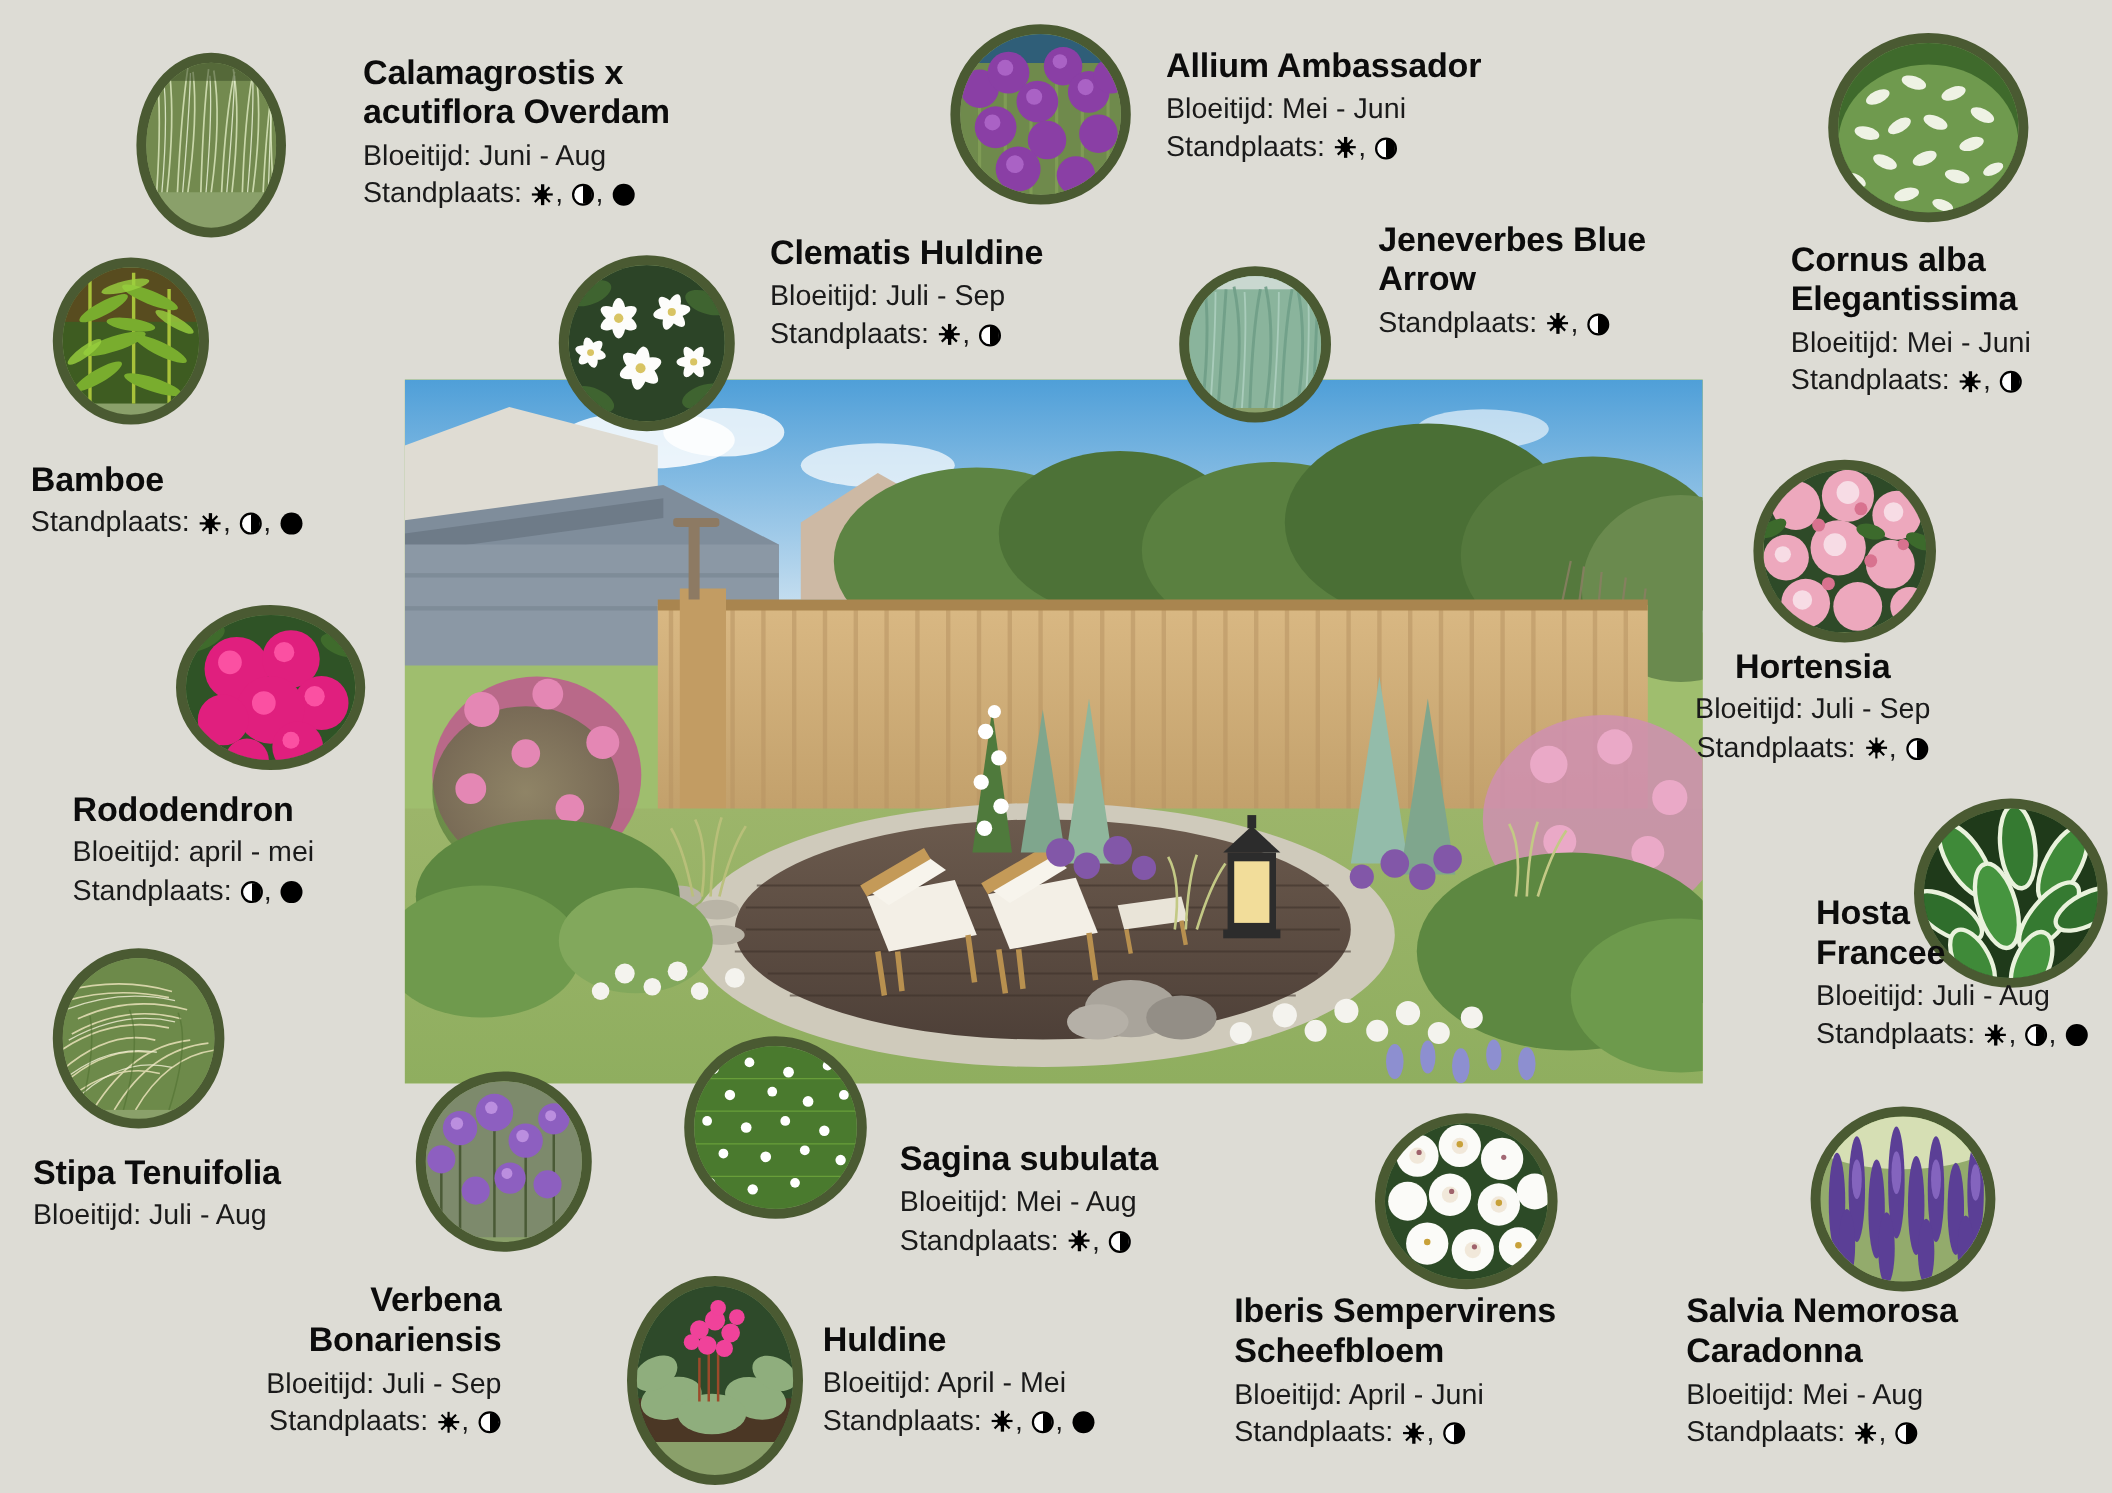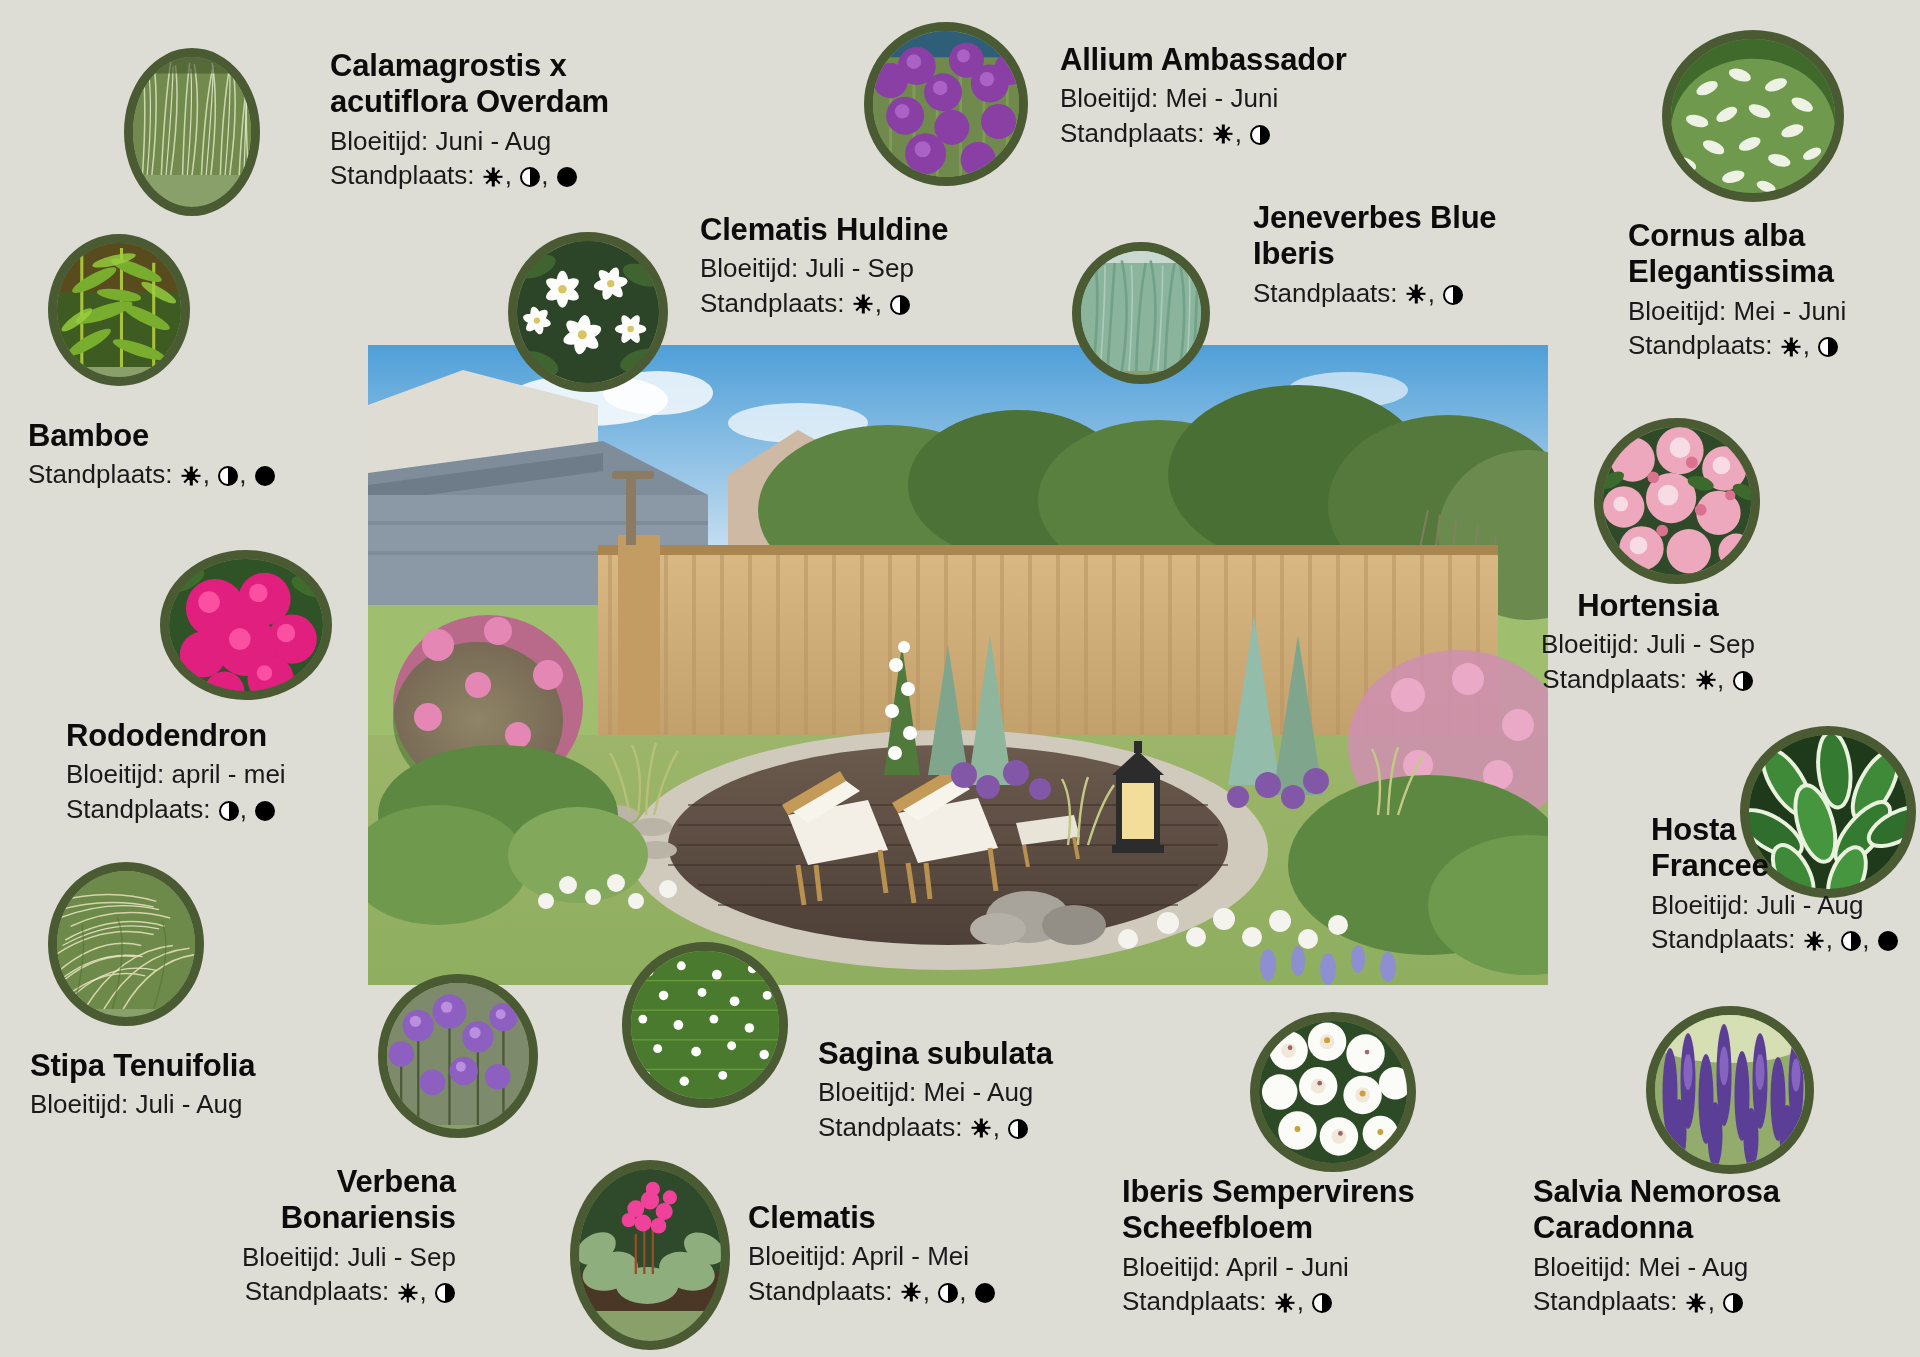--- a/index.html
+++ b/index.html
@@ -762,21 +762,21 @@
     <div class="pline">
       <span>Standplaats:</span>
       <span class="icons">
         <span class="ic ic-sun"><i></i><b style="transform:translate(-50%,-50%) rotate(0deg)"></b><b style="transform:translate(-50%,-50%) rotate(45deg)"></b><b style="transform:translate(-50%,-50%) rotate(90deg)"></b><b style="transform:translate(-50%,-50%) rotate(135deg)"></b></span><span>,</span>
         <span class="ic ic-half"></span>
       </span>
     </div>
   </div>
 
   <div class="entry" style="left:748px;top:1200px;">
-    <div class="pname">Clematis</div>
+    <div class="pname">Huldine</div>
     <div class="pline"><span>Bloeitijd: April - Mei</span></div>
     <div class="pline">
       <span>Standplaats:</span>
       <span class="icons">
         <span class="ic ic-sun"><i></i><b style="transform:translate(-50%,-50%) rotate(0deg)"></b><b style="transform:translate(-50%,-50%) rotate(45deg)"></b><b style="transform:translate(-50%,-50%) rotate(90deg)"></b><b style="transform:translate(-50%,-50%) rotate(135deg)"></b></span><span>,</span>
         <span class="ic ic-half"></span><span>,</span>
         <span class="ic ic-full"></span>
       </span>
     </div>
   </div>
@@ -812,21 +812,21 @@
       <span>Standplaats:</span>
       <span class="icons">
         <span class="ic ic-sun"><i></i><b style="transform:translate(-50%,-50%) rotate(0deg)"></b><b style="transform:translate(-50%,-50%) rotate(45deg)"></b><b style="transform:translate(-50%,-50%) rotate(90deg)"></b><b style="transform:translate(-50%,-50%) rotate(135deg)"></b></span><span>,</span>
         <span class="ic ic-half"></span>
       </span>
     </div>
   </div>
 
   <div class="entry" style="left:1253px;top:200px;">
     <div class="pname">Jeneverbes Blue
-Iberis</div>
+Arrow</div>
     <div class="pline">
       <span>Standplaats:</span>
       <span class="icons">
         <span class="ic ic-sun"><i></i><b style="transform:translate(-50%,-50%) rotate(0deg)"></b><b style="transform:translate(-50%,-50%) rotate(45deg)"></b><b style="transform:translate(-50%,-50%) rotate(90deg)"></b><b style="transform:translate(-50%,-50%) rotate(135deg)"></b></span><span>,</span>
         <span class="ic ic-half"></span>
       </span>
     </div>
   </div>
 
   <div class="entry" style="left:1628px;top:218px;">

